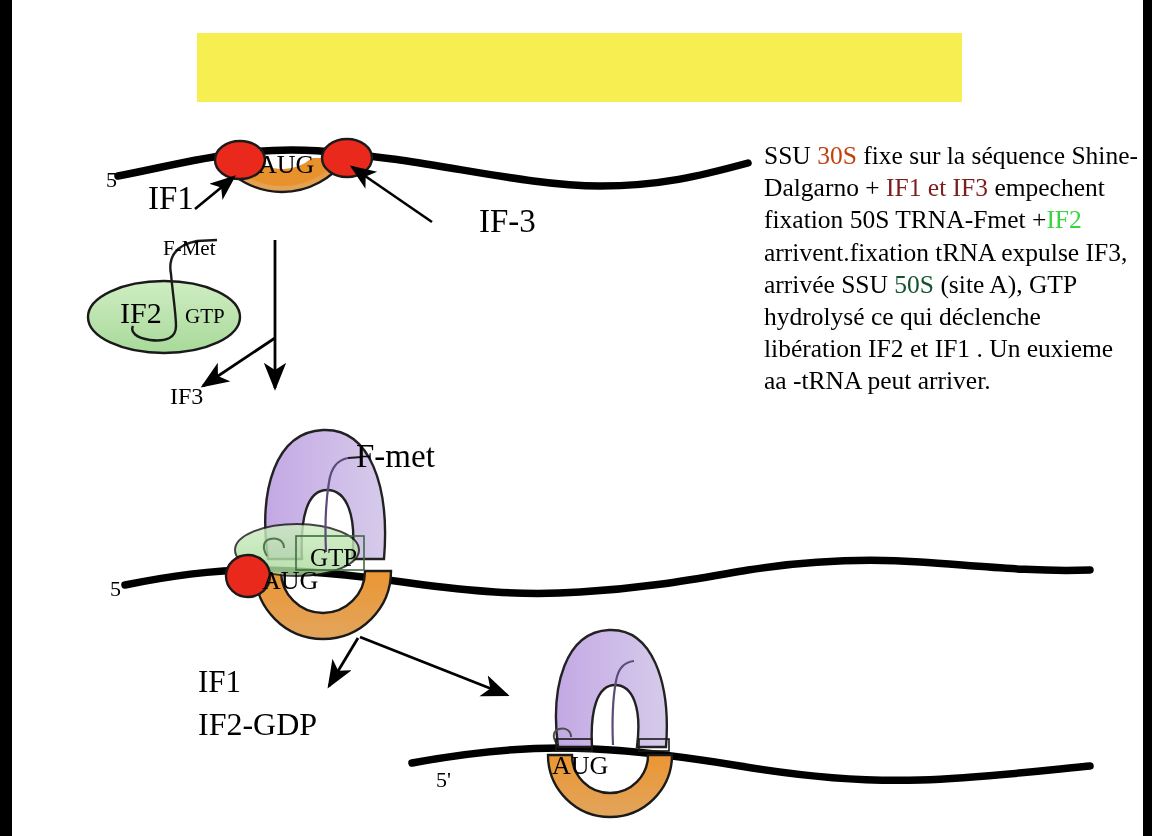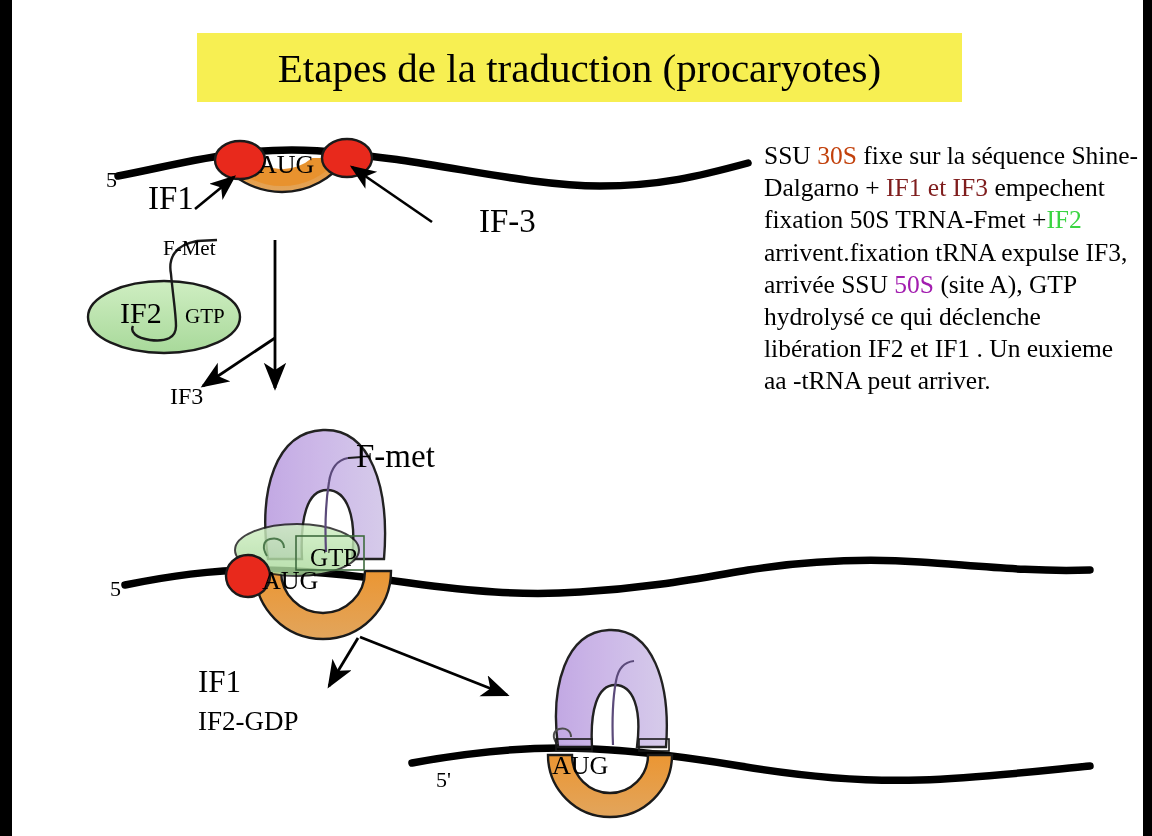--- a/index.html
+++ b/index.html
@@ -57,50 +57,49 @@
   }
   .lbl-if1-top   { left: 148px; top: 182px; font-size: 33px; }
   .lbl-if3-right { left: 446px; top: 205px; font-size: 33px; margin-left: 33px; }
   .lbl-fmet-top  { left: 163px; top: 238px; font-size: 21px; }
   .lbl-if2       { left: 120px; top: 298px; font-size: 30px; }
   .lbl-gtp-top   { left: 185px; top: 306px; font-size: 21px; }
   .lbl-if3-mid   { left: 170px; top: 384px; font-size: 24px; }
   .lbl-fmet-mid  { left: 356px; top: 440px; font-size: 33px; }
   .lbl-gtp-mid   { left: 310px; top: 545px; font-size: 25px; }
   .lbl-if1-bot   { left: 198px; top: 666px; font-size: 31px; }
-  .lbl-if2gdp    { left: 198px; top: 708px; font-size: 27px; }
+  .lbl-if2gdp    { left: 198px; top: 708px; font-size: 32px; }
   .lbl-aug-1     { left: 258px; top: 152px; font-size: 26px; }
   .lbl-aug-2     { left: 262px; top: 568px; font-size: 26px; }
   .lbl-aug-3     { left: 552px; top: 753px; font-size: 26px; }
   .lbl-5p-1      { left: 106px; top: 169px; font-size: 22px; }
   .lbl-5p-2      { left: 110px; top: 578px; font-size: 22px; }
   .lbl-5p-3      { left: 436px; top: 769px; font-size: 22px; }
   #annotation {
     position: absolute;
     left: 764px; top: 140px;
     width: 374px;
     font-size: 25.5px;
     line-height: 32.2px;
     color: #000000;
   }
   #annotation .c-30s { color: #c2410c; }
   #annotation .c-if1if3 { color: #7f1d1d; }
   #annotation .c-if2 { color: #3ad442; }
-  #annotation .c-50s { color: #a21caf; }
+  #annotation .c-50s { color: #14532d; }
 </style>
 </head>
 <body>
 
 <div id="slide">
 
   <div class="edge-left"></div>
   <div class="edge-right"></div>
 
   <div id="title-band"></div>
-  <div id="title-text">Etapes de la traduction (procaryotes)</div>
 
   <svg class="layer" viewBox="0 0 1152 836">
     <defs>
       <marker id="ah" markerWidth="11" markerHeight="11" refX="9" refY="4" orient="auto">
         <path d="M0,0 L10,4 L0,8 L2.6,4 Z" fill="#000000"></path>
       </marker>
       <linearGradient id="gradPurple" x1="0" y1="0" x2="1" y2="0">
         <stop offset="0%" stop-color="#c0a5e2"></stop>
         <stop offset="45%" stop-color="#cbb6e8"></stop>
         <stop offset="100%" stop-color="#d5c9ea"></stop>

